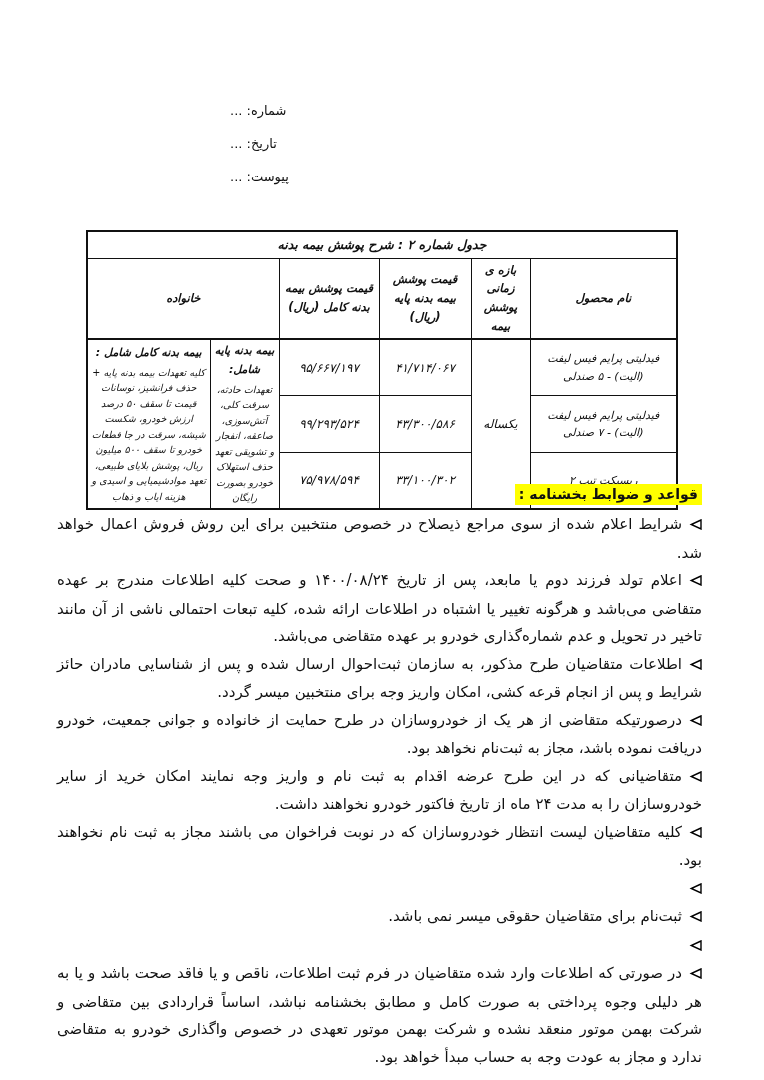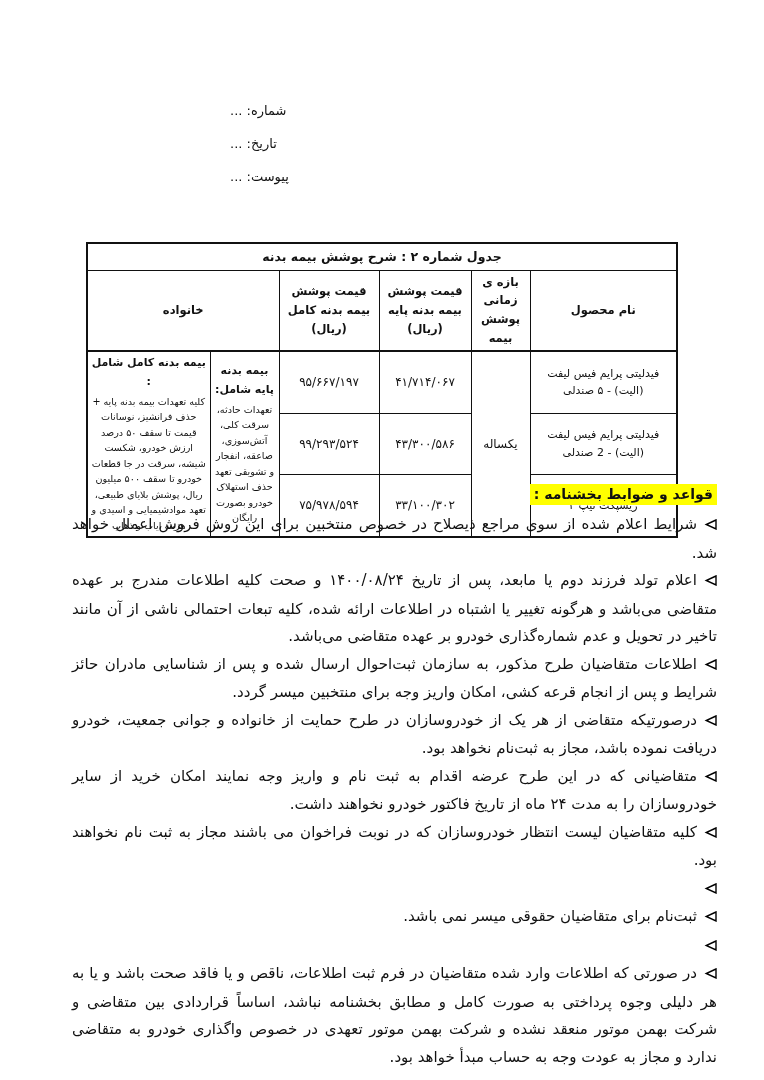--- a/index.html
+++ b/index.html
@@ -16,26 +16,27 @@
   .letterhead {
     position:absolute; top:101px; left:230px; width:72px;
     direction:rtl; text-align:left;
   }
   .letterhead .lh-line {
     font-size:13px; line-height:20px; margin-bottom:13px; white-space:nowrap;
   }
 
   
   .main-table {
-    position:absolute; top:242px; right:86px;
+    position:absolute; top:230px; right:86px;
     width:590px;
     direction:rtl;
     border-collapse:collapse;
     border:2px solid #111;
     table-layout:fixed;
+    font-style:italic;
   }
   .main-table td {
     border:1px solid #111;
     text-align:center; vertical-align:middle;
     padding:2px 3px;
   }
   .tbl-title-cell {
     font-weight:bold; font-size:12.5px; height:27px;
     border-bottom:1px solid #111;
   }
@@ -46,21 +47,21 @@
   }
   .product-cell { font-size:11px; height:53px; line-height:1.6; }
   .price-cell   { font-size:12px; letter-spacing:.5px; }
   .period-cell  { font-size:12px; }
   .notes-cell   { vertical-align:top; padding-top:5px; }
   .notes-title  { font-weight:bold; font-size:11px; line-height:1.7; margin-bottom:2px; }
   .notes-body   { font-size:9.6px; line-height:1.62; }
 
   
   .rules {
-    position:absolute; top:484px; right:47px; width:645px;
+    position:absolute; top:484px; right:62px; width:645px;
     direction:rtl;
   }
   .rules-heading {
     display:inline-block;
     background:#ffff00;
     font-weight:bold; font-size:14px;
     padding:2px 4px 3px 4px;
     margin-bottom:6px;
   }
   .bullet-para {
@@ -113,21 +114,21 @@
       <td class="notes-cell" rowspan="3">
         <div class="notes-title">بیمه بدنه پایه شامل:</div>
         <div class="notes-body">تعهدات حادثه، سرقت کلی، آتش‌سوزی، صاعقه، انفجار و تشویقی تعهد حذف استهلاک خودرو بصورت رایگان</div>
       </td>
       <td class="notes-cell" rowspan="3">
         <div class="notes-title">بیمه بدنه کامل شامل :</div>
         <div class="notes-body">کلیه تعهدات بیمه بدنه پایه + حذف فرانشیز، نوسانات قیمت تا سقف ۵۰ درصد ارزش خودرو، شکست شیشه، سرقت در جا قطعات خودرو تا سقف ۵۰۰ میلیون ریال، پوشش بلایای طبیعی، تعهد موادشیمیایی و اسیدی و هزینه ایاب و ذهاب</div>
       </td>
     </tr>
     <tr>
-      <td class="product-cell">فیدلیتی پرایم فیس لیفت (الیت) - 2 صندلی</td>
+      <td class="product-cell">فیدلیتی پرایم فیس لیفت (الیت) - ۷ صندلی</td>
       <td class="price-cell">۴۳/۳۰۰/۵۸۶</td>
       <td class="price-cell">۹۹/۲۹۳/۵۲۴</td>
     </tr>
     <tr>
       <td class="product-cell">ریسپکت تیپ ۲</td>
       <td class="price-cell">۳۳/۱۰۰/۳۰۲</td>
       <td class="price-cell">۷۵/۹۷۸/۵۹۴</td>
     </tr>
   </tbody>
 </table>

